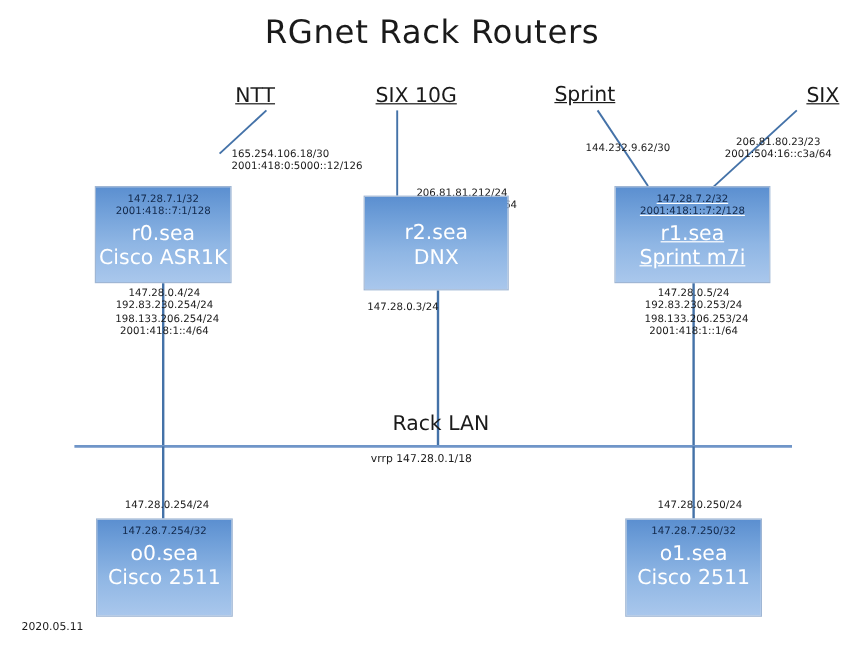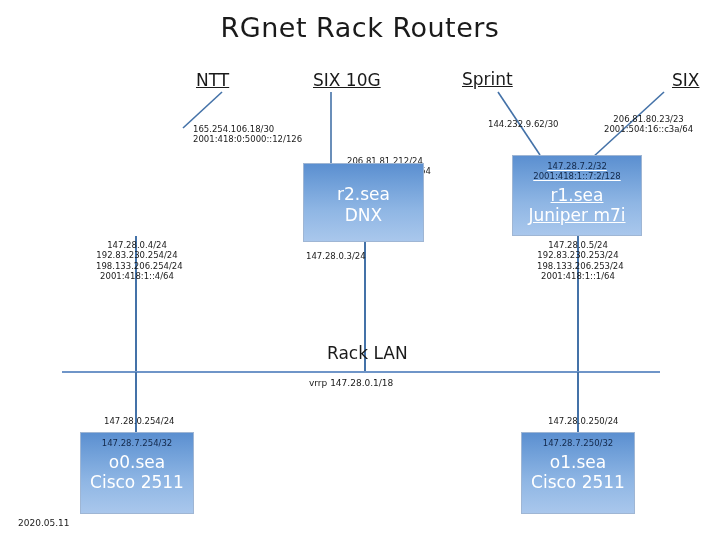--- a/index.html
+++ b/index.html
@@ -146,33 +146,41 @@
 
   <div class="addr-note" style="left:488px; top:119px;">
     <div>144.232.9.62/30</div>
   </div>
 
   <div class="addr-note center" style="left:604px; top:114px;">
     <div>206.81.80.23/23</div>
     <div>2001:504:16::c3a/64</div>
   </div>
 
+  <div class="node" style="left:79px; top:155px; width:114px; height:81px;">
+    <div class="ip-lines">
+      <div>147.28.7.1/32</div>
+      <div>2001:418::7:1/128</div>
+    </div>
+    <div class="node-name">r0.sea</div>
+    <div class="node-model">Cisco ASR1K</div>
+  </div>
 
   <div class="node center-only" style="left:303px; top:163px; width:121px; height:79px;">
     <div class="node-name">r2.sea</div>
     <div class="node-model">DNX</div>
   </div>
 
   <div class="node" style="left:512px; top:155px; width:130px; height:81px;text-decoration:underline;">
     <div class="ip-lines">
       <div>147.28.7.2/32</div>
       <div>2001:418:1::7:2/128</div>
     </div>
     <div class="node-name">r1.sea</div>
-    <div class="node-model">Juniper m7i</div>
+    <div class="node-model">Sprint m7i</div>
   </div>
 
   <div class="addr-note center" style="left:96px; top:240px; width:82px;">
     <div>147.28.0.4/24</div>
     <div>192.83.230.254/24</div>
     <div>198.133.206.254/24</div>
     <div>2001:418:1::4/64</div>
   </div>
 
   <div class="addr-note" style="left:306px; top:251px;">

